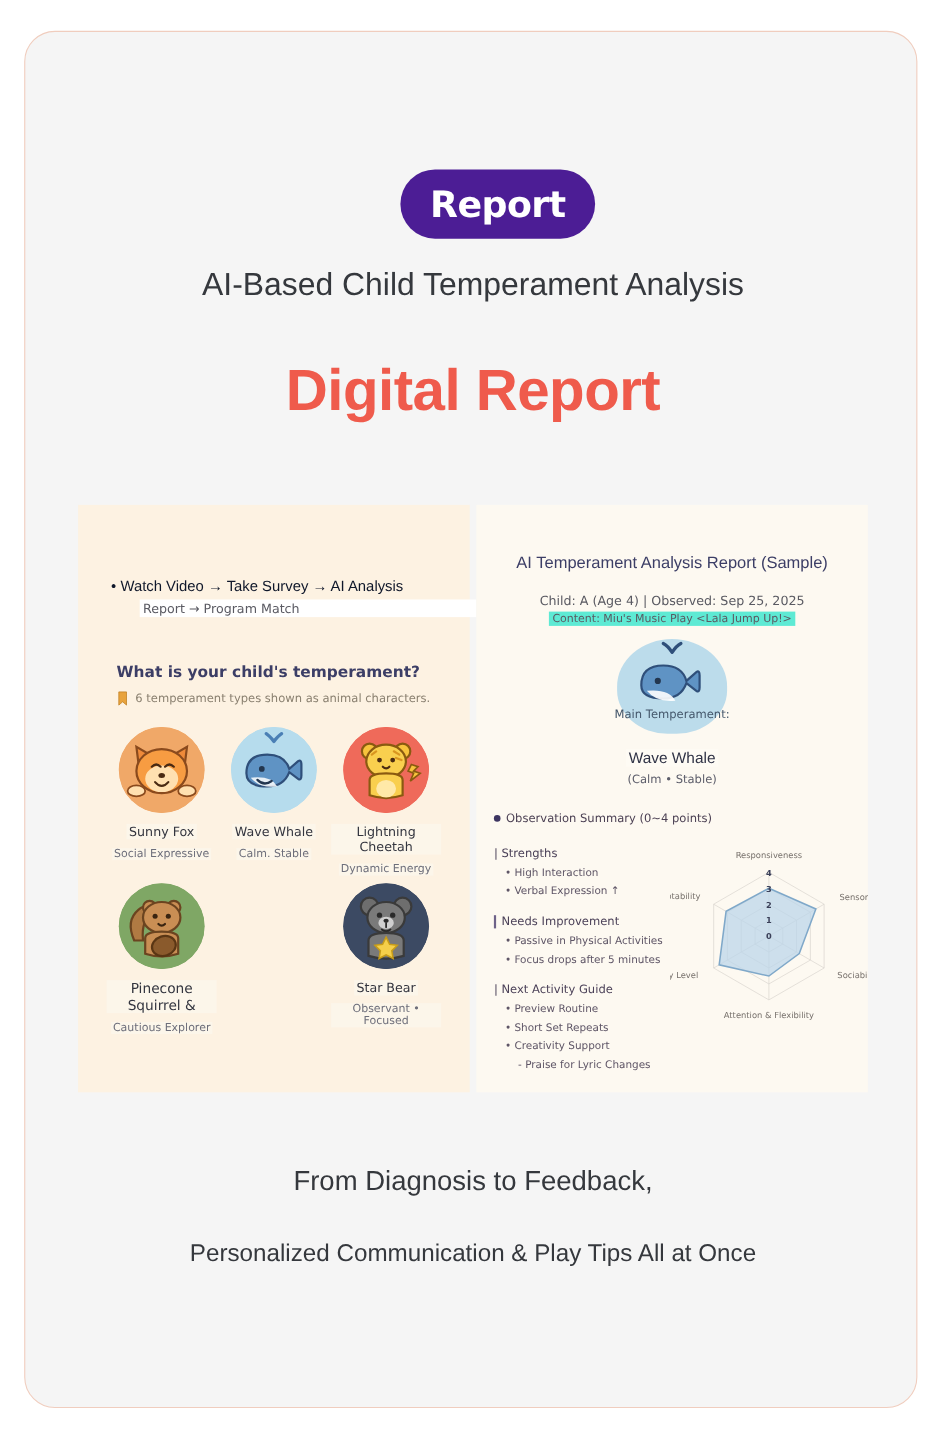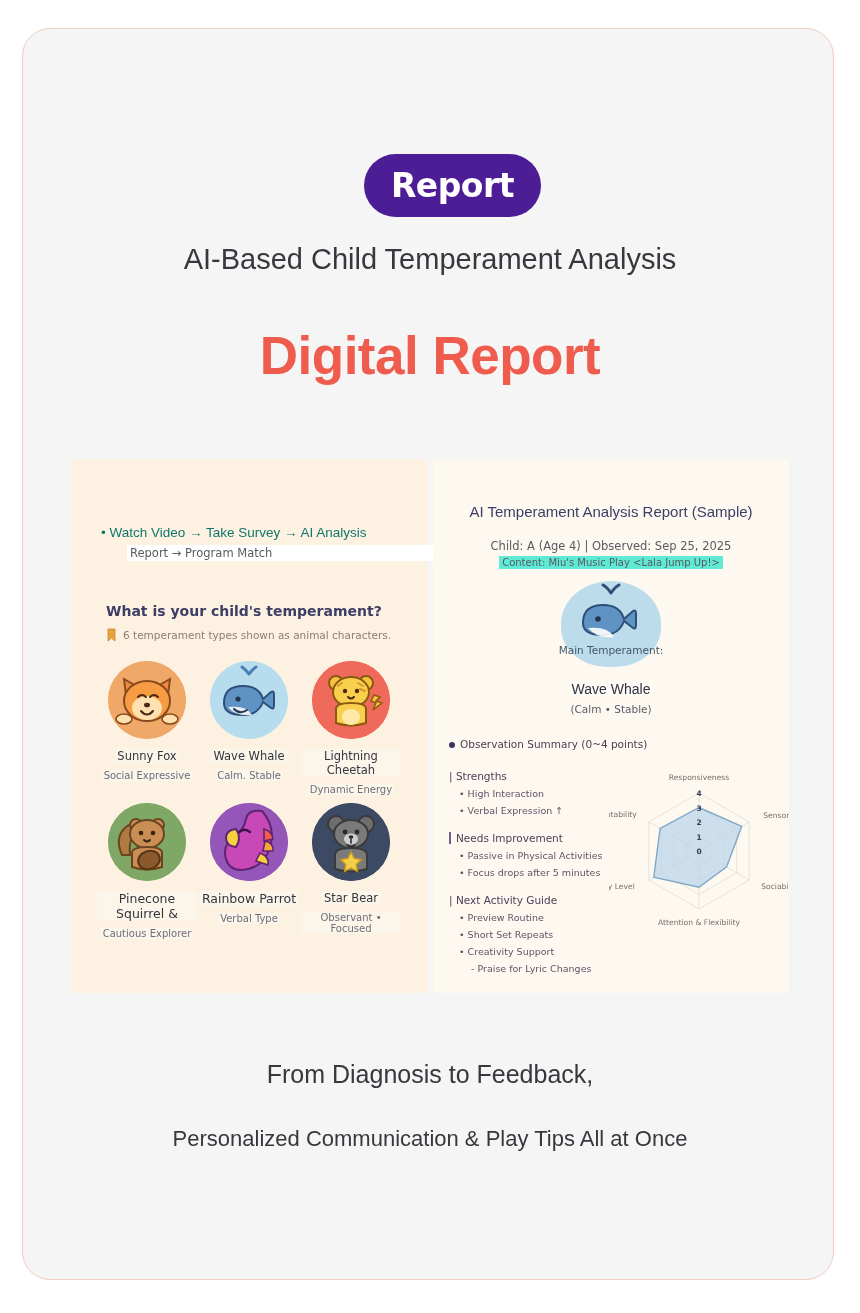--- a/index.html
+++ b/index.html
@@ -54,21 +54,21 @@
   .palette{
     position:absolute;left:0;top:2px;width:22px;height:22px;
   }
   .brand-name{
     position:absolute;left:60px;top:0;width:260px;text-align:center;
     color:#3d3f6b;font-size:21px;font-weight:600;
     font-family:"Liberation Sans", sans-serif;
   }
   .flow1{
     position:absolute;left:30px;top:66px;width:310px;
-    color:#0f766e;font-size:13.5px;
+    color:#0f172a;font-size:13.5px;
     font-family:"Liberation Sans", sans-serif;
   }
   .flow2{
     position:absolute;left:56px;top:86px;width:300px;
     color:#5a5a62;font-size:11.5px;
     background:#ffffff;display:inline-block;padding:1px 3px;
     font-family:"DejaVu Sans", sans-serif;
   }
   .q-title{
     position:absolute;left:35px;top:144px;
@@ -274,35 +274,20 @@
               <circle cx="45" cy="30" r="2.3" fill="#3a2410"></circle>
               <path d="M36 37 q3 3 6 0" stroke="#3a2410" stroke-width="2" fill="none" stroke-linecap="round"></path>
               <path d="M24 50 q0 -6 15 -6 q15 0 15 6 l0 14 q-15 5 -30 0 z" fill="#c98e54" stroke="#6b4420" stroke-width="2"></path>
               <ellipse cx="41" cy="57" rx="11" ry="9" fill="#8a5a2c" stroke="#5a3614" stroke-width="2" transform="rotate(-18 41 57)"></ellipse>
             </svg>
           </div>
           <div><span class="aname big">Pinecone Squirrel &amp;</span></div>
           <div><span class="adesc">Cautious Explorer</span></div>
         </div>
 
-        <div class="cell" style="left:102px">
-          <div class="avatar" style="background:#9456b8">
-            <svg width="78" height="78" viewBox="0 0 78 78">
-              <circle cx="39" cy="39" r="39" fill="#9456b8"></circle>
-              <path d="M52 8 q14 16 8 36 q-5 18 -22 22 q-18 4 -22 -10 q-4 -14 8 -22 q10 -7 12 -18 q2 -10 16 -8 z" fill="#c948b8" stroke="#5e2470" stroke-width="2"></path>
-              <path d="M54 26 q8 2 9 10 l-9 2 z" fill="#ef5b4c" stroke="#5e2470" stroke-width="1.6"></path>
-              <path d="M55 38 q9 2 8 10 l-10 0 z" fill="#f5a83c" stroke="#5e2470" stroke-width="1.6"></path>
-              <path d="M50 50 q10 4 8 12 l-12 -4 z" fill="#f5d23c" stroke="#5e2470" stroke-width="1.6"></path>
-              <path d="M28 30 q6 -6 12 -1" stroke="#3a1248" stroke-width="2.4" fill="none" stroke-linecap="round"></path>
-              <path d="M26 26 q-10 1 -10 9 q0 8 10 9 q6 -9 0 -18 z" fill="#f5d23c" stroke="#5e2470" stroke-width="2"></path>
-            </svg>
-          </div>
-          <div><span class="aname big">Rainbow Parrot</span></div>
-          <div><span class="adesc">Verbal Type</span></div>
-        </div>
 
         <div class="cell" style="left:204px">
           <div class="avatar" style="background:#3c4a63">
             <svg width="78" height="78" viewBox="0 0 78 78">
               <circle cx="39" cy="39" r="39" fill="#3c4a63"></circle>
               <circle cx="24" cy="21" r="8" fill="#6e6e6e" stroke="#3a3a3a" stroke-width="2"></circle>
               <circle cx="54" cy="21" r="8" fill="#6e6e6e" stroke="#3a3a3a" stroke-width="2"></circle>
               <ellipse cx="39" cy="31" rx="17" ry="14" fill="#7a7a7a" stroke="#3a3a3a" stroke-width="2"></ellipse>
               <circle cx="33" cy="29" r="2.4" fill="#2a2a2a"></circle>
               <circle cx="45" cy="29" r="2.4" fill="#2a2a2a"></circle>

